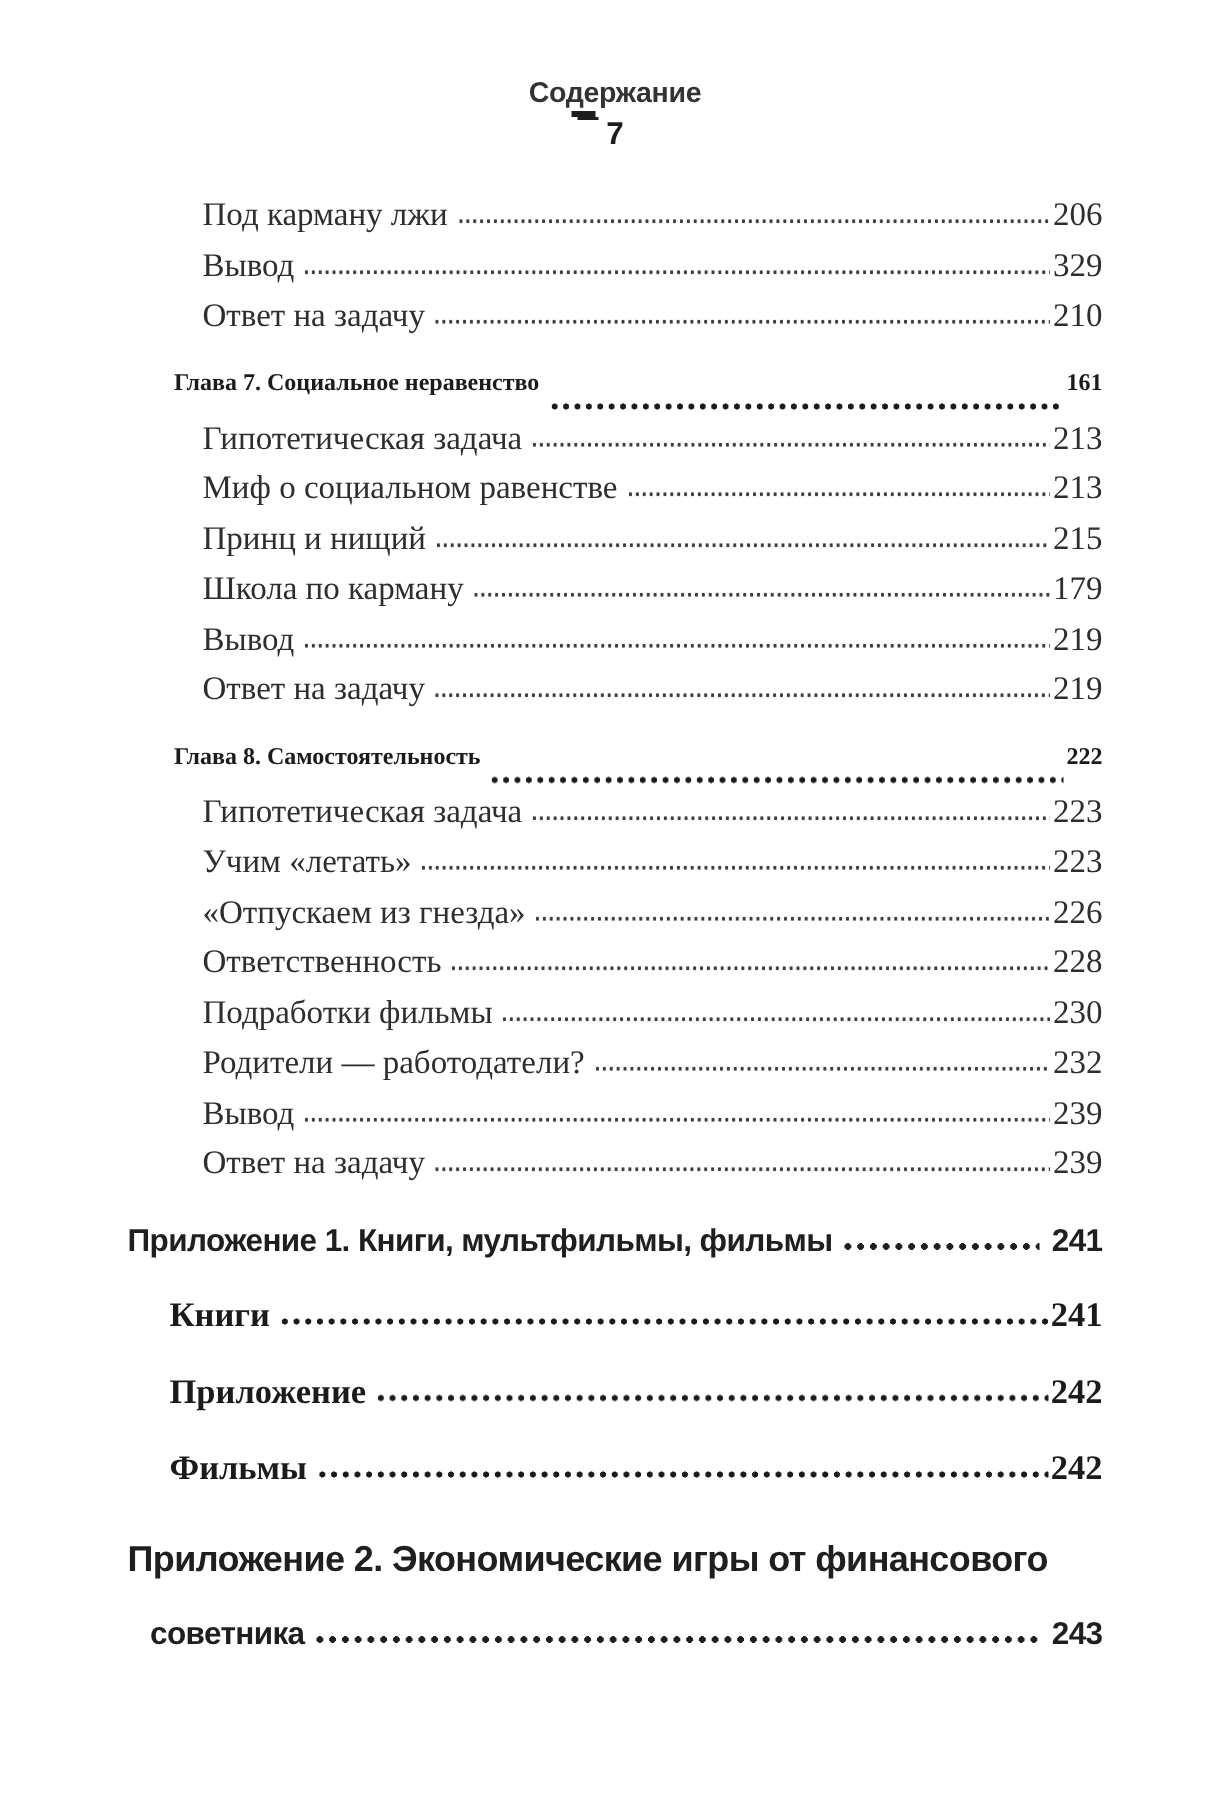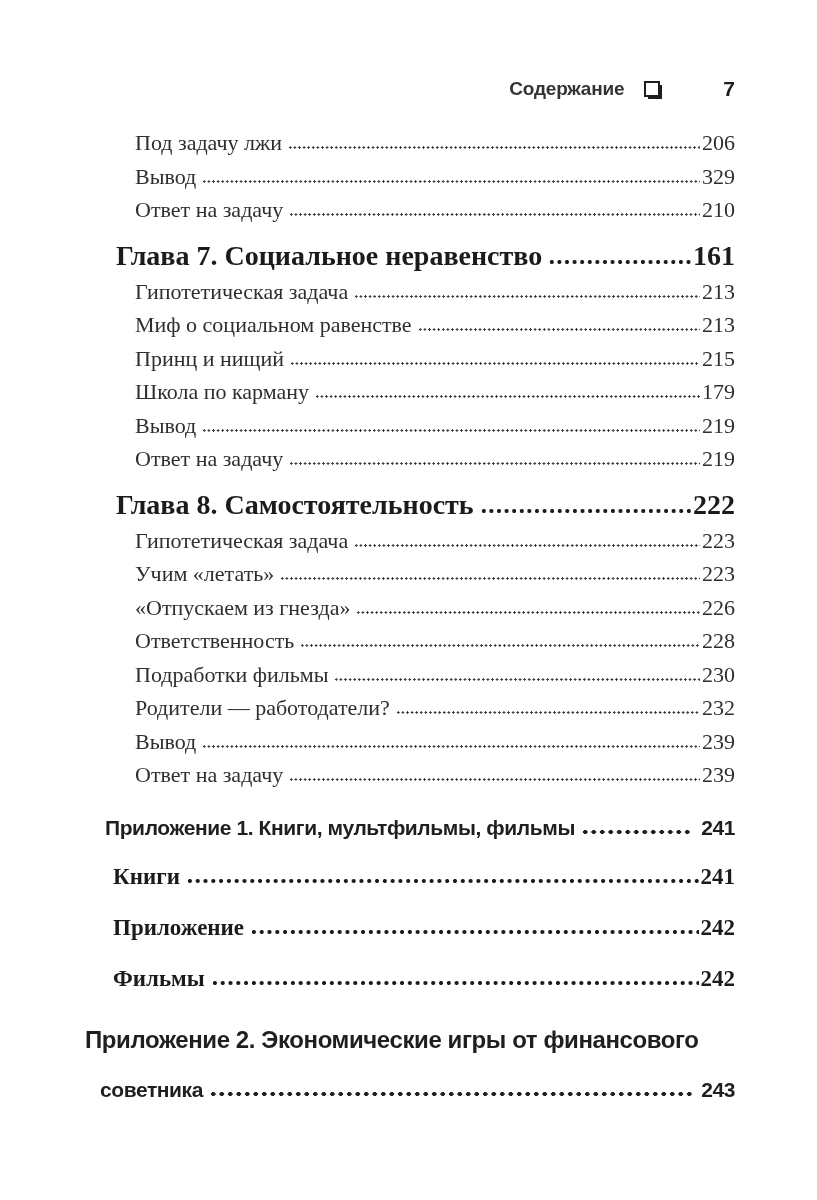--- a/index.html
+++ b/index.html
@@ -15,20 +15,21 @@
     position:absolute;
     left:85px; top:76px;
     width:650px;
   }
   
   .header{
     display:flex;
     align-items:center;
     justify-content:flex-end;
     height:26px;
+    flex-direction:column;
   }
   .header .running-title{
     font-family:"Liberation Sans", sans-serif;
     font-weight:600;
     font-size:19px;
     letter-spacing:-0.2px;
     color:#333333;
   }
   .header .sq-icon{
     width:12px;height:12px;
@@ -74,42 +75,42 @@
     background-size:4.6px 5px;
   }
 
   
   .row.chapter{
     height:37px;
     line-height:37px;
     margin-top:10px;
     margin-bottom:1px;
     padding-left:31px;
-    font-size:28px;
+    font-size:16px;
     font-weight:700;
     color:#1b1b1b;
+    align-items:flex-end;
   }
   .row.chapter .leader{
     height:6px;
     background-image:radial-gradient(circle, #1b1b1b 1.9px, transparent 2.2px);
     background-size:7.6px 6px;
   }
 
   
   .row.appendix{
     min-height:40px;
     line-height:34px;
     margin-top:19px;
     padding-left:0;
     font-family:"Liberation Sans", sans-serif;
     font-size:21px;
     font-weight:700;
     letter-spacing:-0.4px;
     color:#1f1f1f;
-    margin-left:20px;
   }
   .row.appendix .leader{
     height:6px;
     margin-right:8px;
     background-image:radial-gradient(circle, #1f1f1f 2.1px, transparent 2.4px);
     background-size:8.5px 6px;
   }
   .appendix-block{ margin-top:19px; }
   .appendix-block .line1{
     font-family:"Liberation Sans", sans-serif;
@@ -163,21 +164,21 @@
   <div class="content">
 
     <div class="header">
       <span class="running-title">Содержание</span>
       <span class="sq-icon"></span>
       <span class="folio">7</span>
     </div>
 
     <div class="toc">
         <div class="row sub">
-          <span class="label">Под задачу лжи</span>
+          <span class="label">Под карману лжи</span>
           <span class="leader"></span>
           <span class="page-num">206</span>
         </div>
         <div class="row sub">
           <span class="label">Вывод</span>
           <span class="leader"></span>
           <span class="page-num">329</span>
         </div>
         <div class="row sub">
           <span class="label">Ответ на задачу</span>

